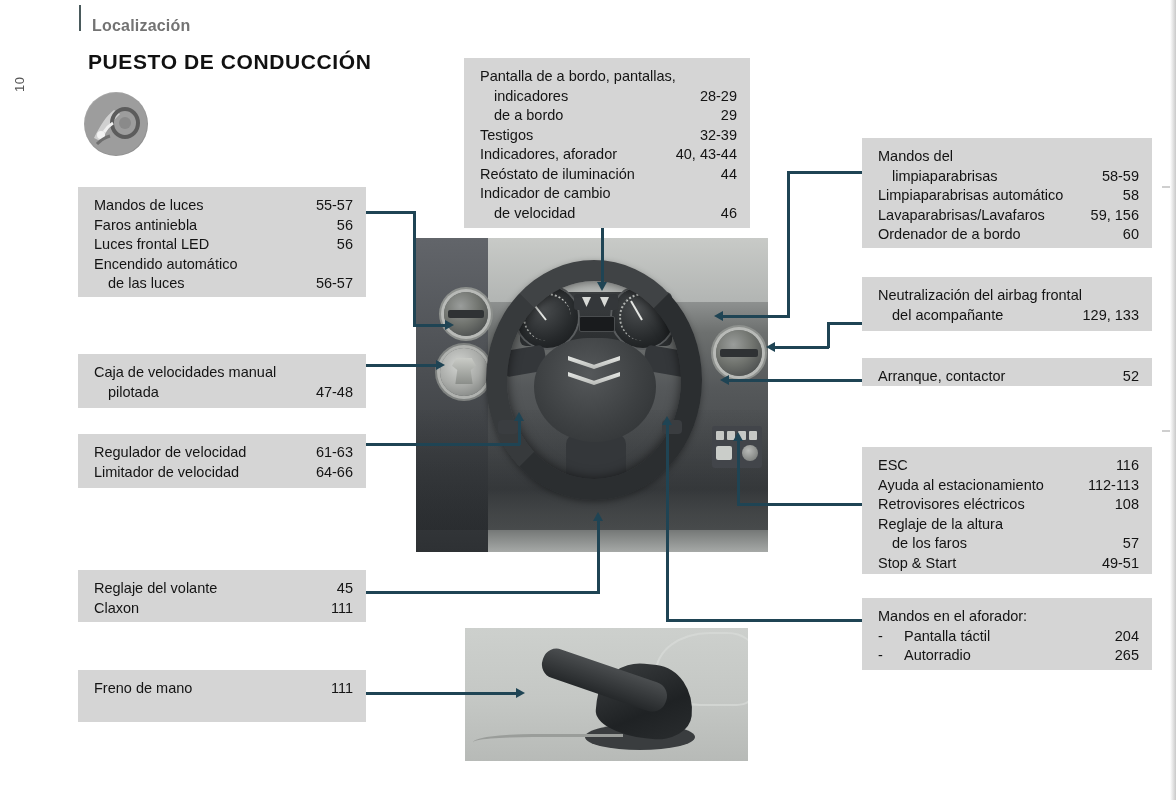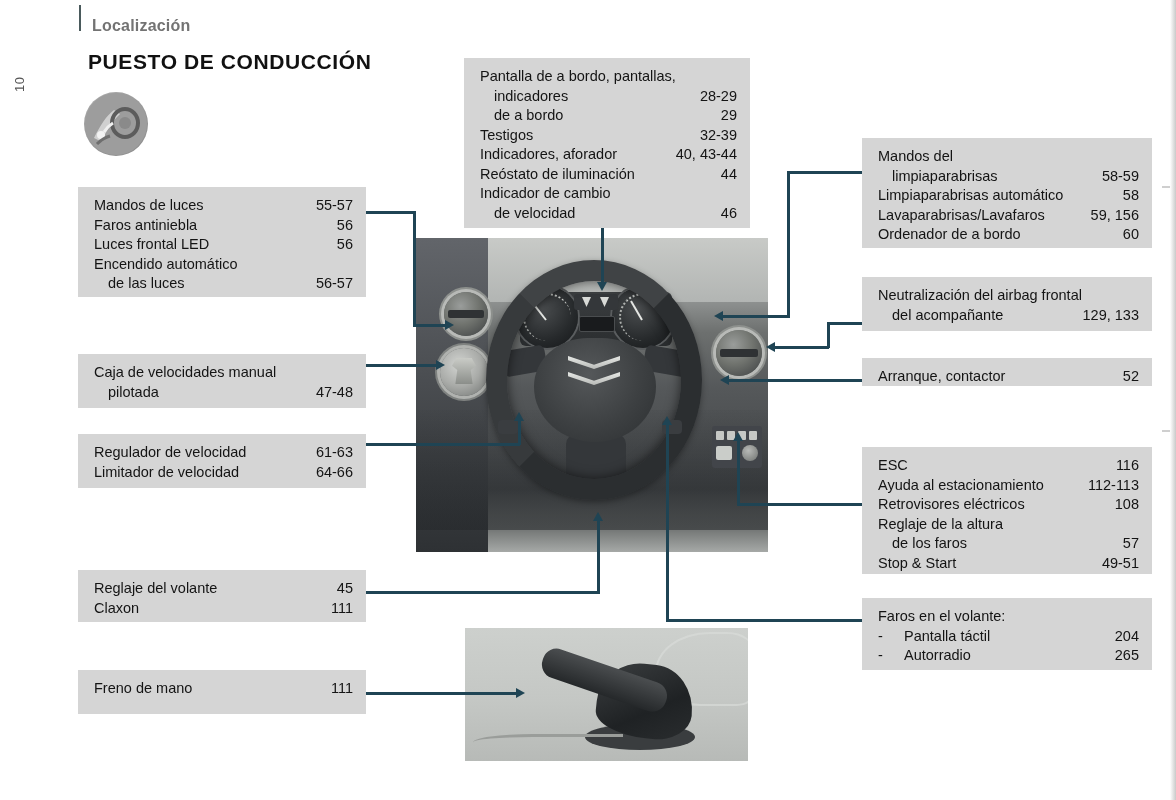--- a/index.html
+++ b/index.html
@@ -642,21 +642,21 @@
           <span class="pg">45</span>
         </div>
         <div class="row">
           <span class="lbl">Claxon</span>
           <span class="dots"></span>
           <span class="pg">111</span>
         </div>
       </div>
   </div>
 
-  <div class="refbox" style="left:78px; top:670px; width:288px; height:44px;">
+  <div class="refbox" style="left:78px; top:670px; width:288px; height:52px;">
     <div class="rows">
         <div class="row">
           <span class="lbl">Freno de mano</span>
           <span class="dots"></span>
           <span class="pg">111</span>
         </div>
       </div>
   </div>
 
   <div class="refbox" style="left:862px; top:138px; width:290px; height:110px;">
@@ -742,21 +742,21 @@
           <span class="lbl">Stop &amp; Start</span>
           <span class="dots"></span>
           <span class="pg">49-51</span>
         </div>
       </div>
   </div>
 
   <div class="refbox" style="left:862px; top:598px; width:290px; height:72px;">
     <div class="rows">
         <div class="row nopage">
-          <span class="lbl">Faros en el volante:</span>
+          <span class="lbl">Mandos en el aforador:</span>
           <span class="dots"></span>
         </div>
         <div class="row dash">
           <span class="lbl"><span class="dashmark">-</span>Pantalla táctil</span>
           <span class="dots"></span>
           <span class="pg">204</span>
         </div>
         <div class="row dash">
           <span class="lbl"><span class="dashmark">-</span>Autorradio</span>
           <span class="dots"></span>

